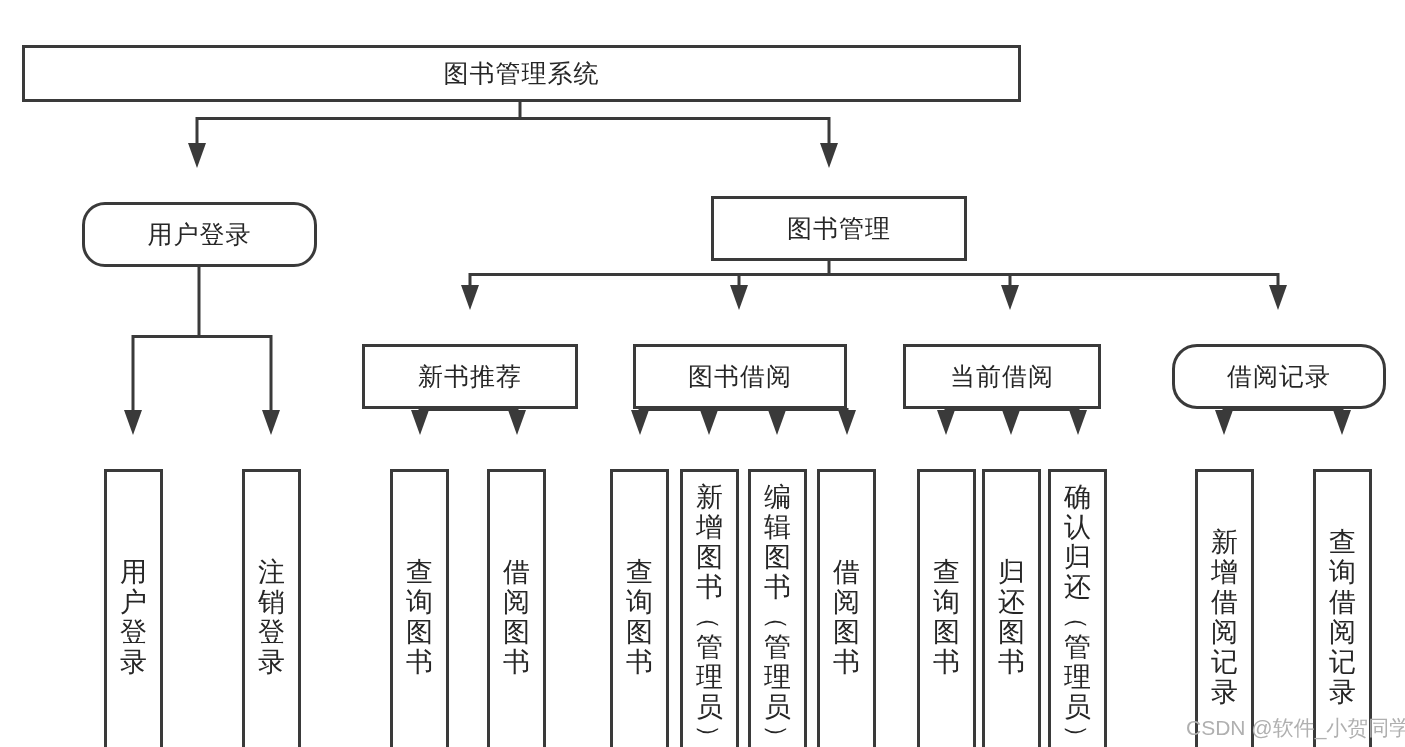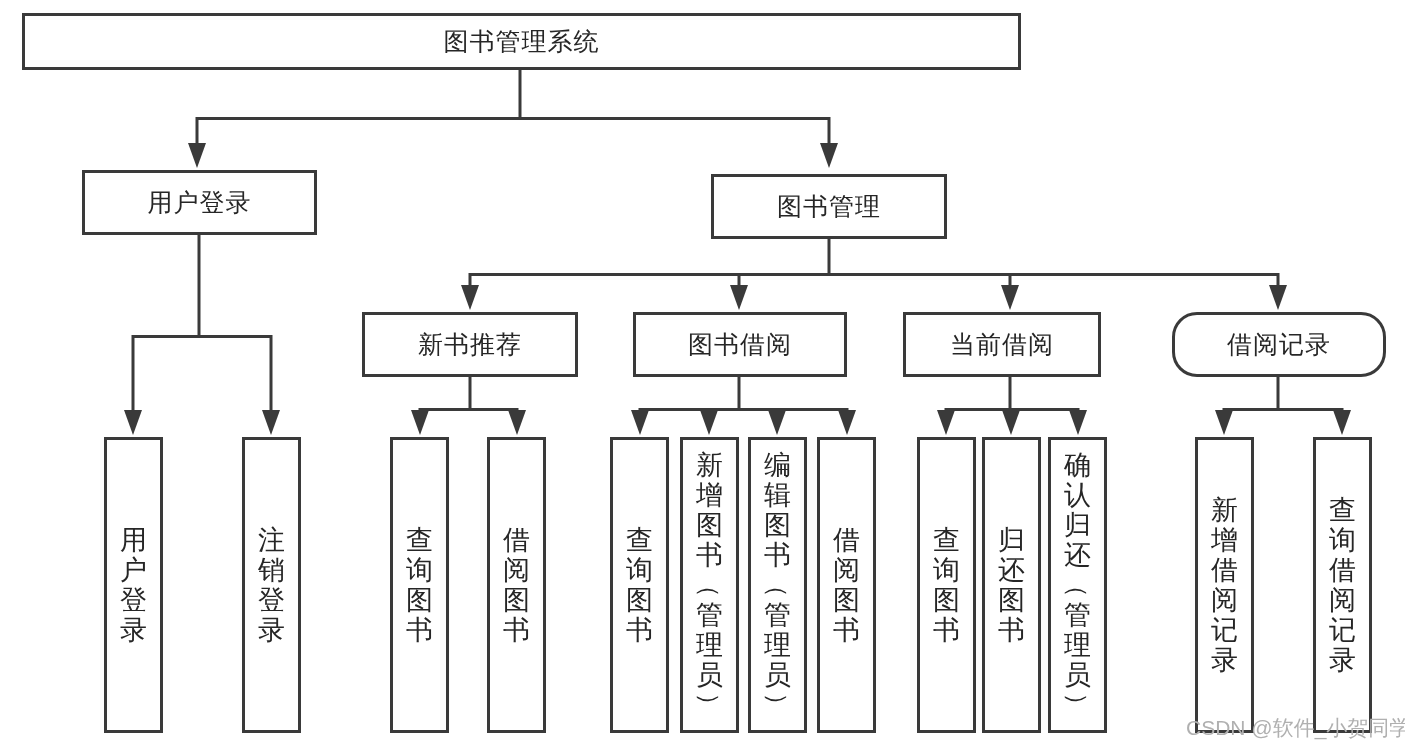--- a/index.html
+++ b/index.html
@@ -14,20 +14,21 @@
   .box{
     position:absolute;
     box-sizing:border-box;
     background:#fff;
     border:3px solid #3a3a3a;
     display:flex;align-items:center;justify-content:center;
     color:#262626;
     font-size:25px;
     letter-spacing:1px;
     z-index:2;
+    margin-top:32px;
   }
   .leaf{z-index:2;}
   .vtext{
     display:flex;flex-direction:column;
     align-items:center;justify-content:center;
     height:100%;width:100%;
     font-size:27px;line-height:30px;letter-spacing:0;
   }
   .vtext span{display:block;height:30px;}
   .vtext span.vpar{transform:rotate(90deg);font-size:25px;}
@@ -77,24 +78,24 @@
       <polygon points="1069,410 1087,410 1078,435"></polygon>
       <polygon points="1215,410 1233,410 1224,435"></polygon>
       <polygon points="1333,410 1351,410 1342,435"></polygon>
     </g>
   </svg>
 
   <div class="box" style="left:22px;top:13px;width:999px;height:57px;">
     <span>图书管理系统</span>
   </div>
 
-  <div class="box" style="left:82px;top:170px;width:235px;height:65px;">
+  <div class="box" style="left:82px;top:170px;width:235px;height:65px;border-radius:23px;">
     <span>用户登录</span>
   </div>
-  <div class="box" style="left:711px;top:174px;width:236px;height:65px;justify-content:center;">
+  <div class="box" style="left:711px;top:164px;width:256px;height:65px;justify-content:center;">
     <span>图书管理</span>
   </div>
 
   <div class="box" style="left:362px;top:312px;width:216px;height:65px;text-align:right;">
     <span>新书推荐</span>
   </div>
   <div class="box" style="left:633px;top:312px;width:214px;height:65px;">
     <span>图书借阅</span>
   </div>
   <div class="box" style="left:903px;top:312px;width:198px;height:65px;">

